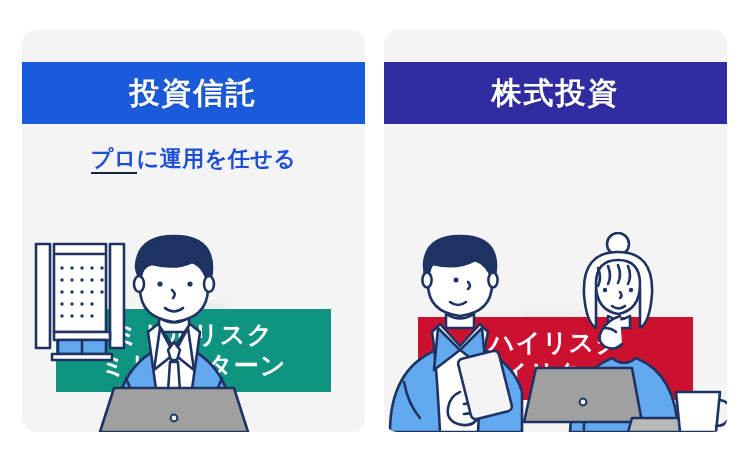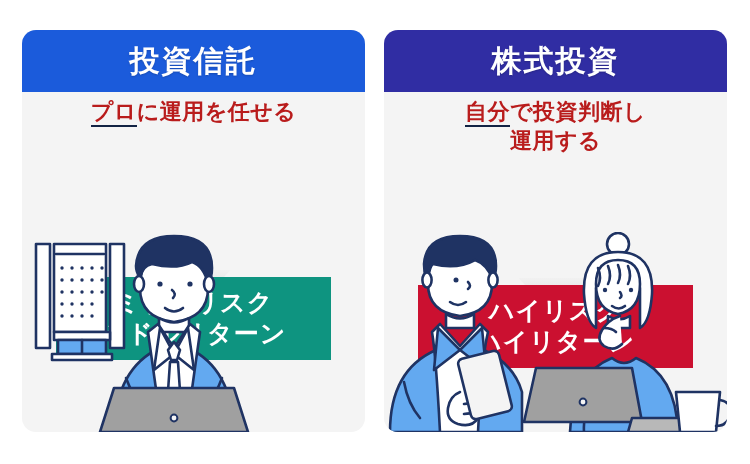--- a/index.html
+++ b/index.html
@@ -37,35 +37,36 @@
     height: 62px;
     display: flex;
     align-items: center;
     justify-content: center;
     color: #ffffff;
     font-size: 30px;
     font-weight: bold;
     letter-spacing: 2px;
     text-shadow: 0 1px 2px rgba(0,0,0,0.18);
     flex: none;
+    margin-top: 32px;
   }
   #card-fund .card-header { background: #1b5bdb; }
   #card-stock .card-header { background: #302da3; }
 
   .card-body {
     position: relative;
     flex: 1;
     display: flex;
     flex-direction: column;
     align-items: center;
   }
 
   .lead {
-    margin-top: 5px;
-    color: #b91c1c;
+    margin-top: 20px;
+    color: #1d4ed8;
     font-size: 22px;
     font-weight: bold;
     line-height: 1.33;
     text-align: center;
     letter-spacing: 0.5px;
     z-index: 3;
   }
   .lead .u {
     border-bottom: 2px solid #122344;
     padding-bottom: 1px;
@@ -211,26 +212,20 @@
 
     </div>
   </div>
 
   <div class="card" id="card-stock">
     <div class="card-header" style="background: rgb(48, 45, 163);">
       <span>株式投資</span>
     </div>
     <div class="card-body">
 
-      <div class="lead">
-        <div>
-          <span class="u">自分</span><span>で投資判断し</span>
-        </div>
-        <div>運用する</div>
-      </div>
 
       <div class="arrow-down"></div>
 
       <div class="risk-band" style="background: rgb(203, 16, 48);">
         <div>ハイリスク</div>
         <div>ハイリターン</div>
       </div>
 
       <div class="illustration">
         <svg viewBox="0 0 343 200" xmlns="http://www.w3.org/2000/svg">

